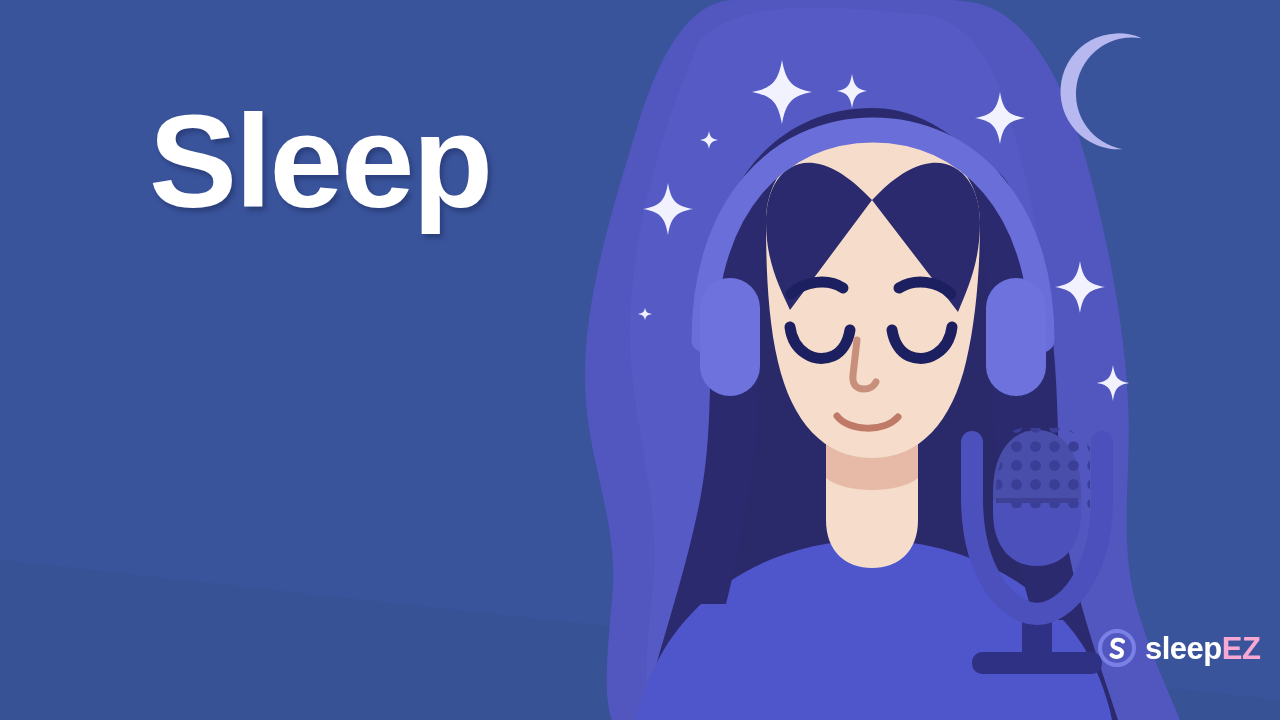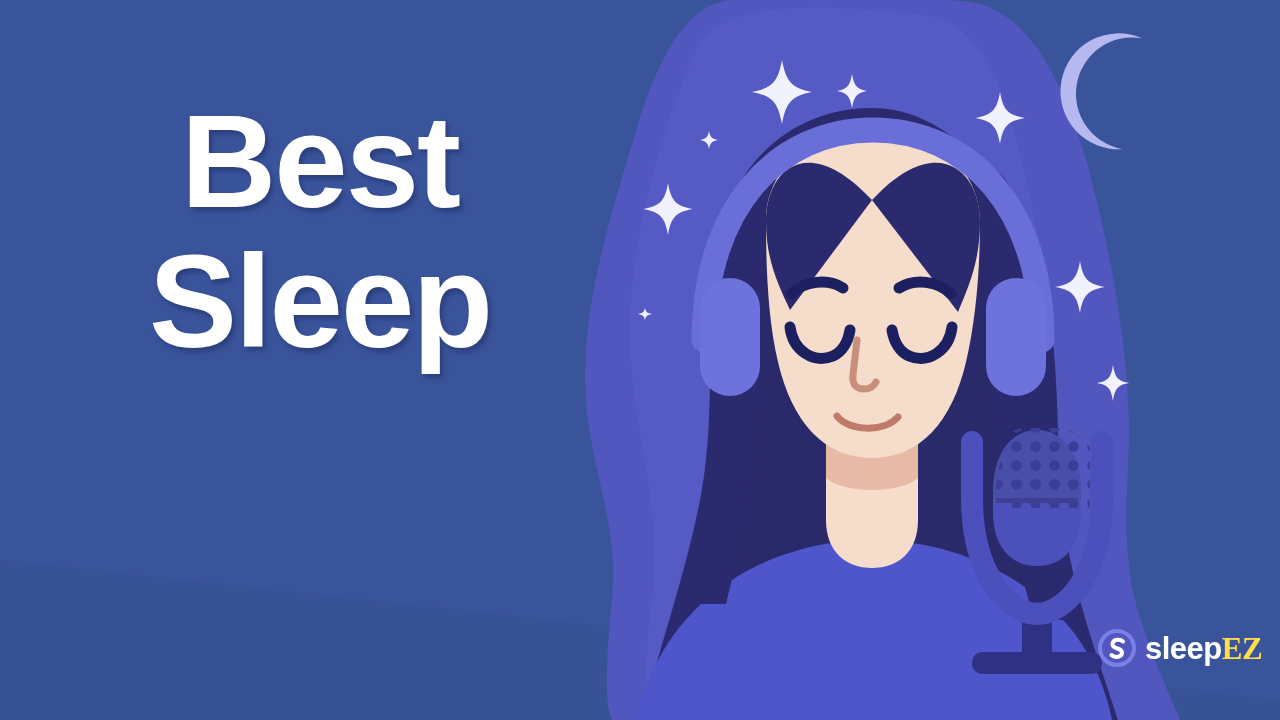--- a/index.html
+++ b/index.html
@@ -67,21 +67,21 @@
   }
   .logo-word {
     font-family: "Liberation Sans", sans-serif;
     font-weight: bold;
     font-size: 31px;
     line-height: 31px;
     letter-spacing: -0.5px;
     white-space: nowrap;
   }
   .logo-word .w1 { color: #ffffff; }
-  .logo-word .w2 { color: #fde047; font-family: Liberation Serif, serif; }
+  .logo-word .w2 { color: #f9a8d4; }
 </style>
 </head>
 <body>
 
 <div id="stage">
 
   <svg id="artwork" viewBox="0 0 1280 720" xmlns="http://www.w3.org/2000/svg" aria-hidden="true">
 
     <defs>
 
@@ -250,21 +250,20 @@
           <rect x="990" y="428" width="100" height="78" fill="url(#grilleDots)"></rect>
         </g>
       </g>
 
       <rect x="996" y="498" width="82" height="5" fill="#3d4094"></rect>
     </g>
 
   </svg>
 
   <div class="headline">
-    <span class="line">Best</span>
     <span class="line">Sleep</span>
   </div>
 
   <div class="logo">
     <span class="logo-mark">
       <svg viewBox="0 0 38 38" width="38" height="38" aria-hidden="true">
         <circle cx="19" cy="19" r="17" fill="none" stroke="#7a80e6" stroke-width="4"></circle>
         <path d="M25 12.5 C22 9.5 14.5 10 14.5 15.5 C14.5 20.5 24 18.5 24 23.5 C24 28.5 16.5 29 13.5 26" fill="none" stroke="#ffffff" stroke-width="4" stroke-linecap="round"></path>
       </svg>
     </span>

